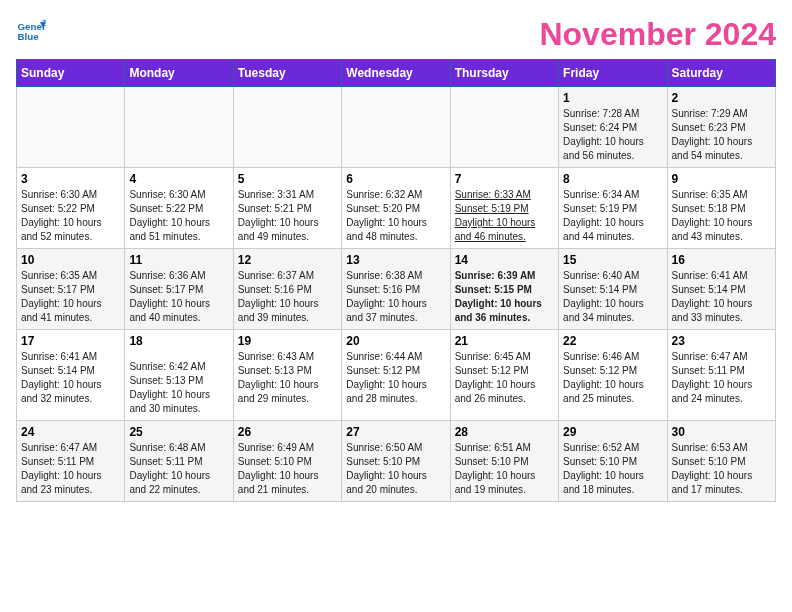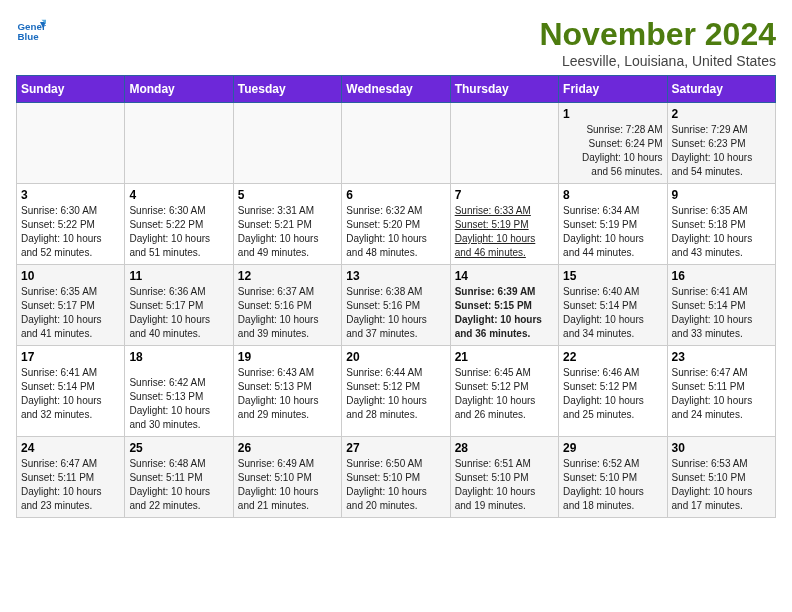--- a/index.html
+++ b/index.html
@@ -24,21 +24,21 @@
     .logo-icon {
       width: 30px;
       height: 30px;
     }
     .title-area {
       text-align: right;
     }
     .month-title {
       font-size: 32px;
       font-weight: bold;
-      color: #4d7c0f;
+      color: #ec4899;
       margin-left: 20px;
     }
     .location {
       font-size: 14px;
       color: #444;
     }
     table {
       width: 100%;
       border-collapse: collapse;
       font-size: 11px;
@@ -85,21 +85,20 @@
   <div class="logo">
     <svg class="logo-icon" viewBox="0 0 40 40">
       <text x="2" y="18" font-size="13" font-weight="bold" fill="#1a6bbf">General</text>
       <text x="2" y="32" font-size="13" font-weight="bold" fill="#1a6bbf">Blue</text>
       <polygon points="32,8 40,8 36,16" fill="#1a6bbf"></polygon>
       <polygon points="34,5 40,5 40,11" fill="#5aabde"></polygon>
     </svg>
   </div>
   <div class="title-area">
     <div class="month-title">November 2024</div>
-    <div class="location">Leesville, Louisiana, United States</div>
   </div>
 </div>
 
 <table>
   <thead>
     <tr id="header-row">
         <th>Sunday</th>
         <th>Monday</th>
         <th>Tuesday</th>
         <th>Wednesday</th>
@@ -110,21 +109,21 @@
   </thead>
   <tbody id="calendar-body">
       <tr>
         <td class="empty-cell"></td>
         <td class="empty-cell"></td>
         <td class="empty-cell"></td>
         <td class="empty-cell"></td>
         <td class="empty-cell"></td>
         <td>
           <span class="day-num">1</span>
-          <div class="day-info" style="white-space: pre-line; text-align: right;">Sunrise: 7:28 AM
+          <div class="day-info" style="white-space: pre-line;">Sunrise: 7:28 AM
 Sunset: 6:24 PM
 Daylight: 10 hours and 56 minutes.</div>
         </td>
         <td>
           <span class="day-num">2</span>
           <div class="day-info" style="white-space: pre-line;">Sunrise: 7:29 AM
 Sunset: 6:23 PM
 Daylight: 10 hours and 54 minutes.</div>
         </td>
       </tr>

